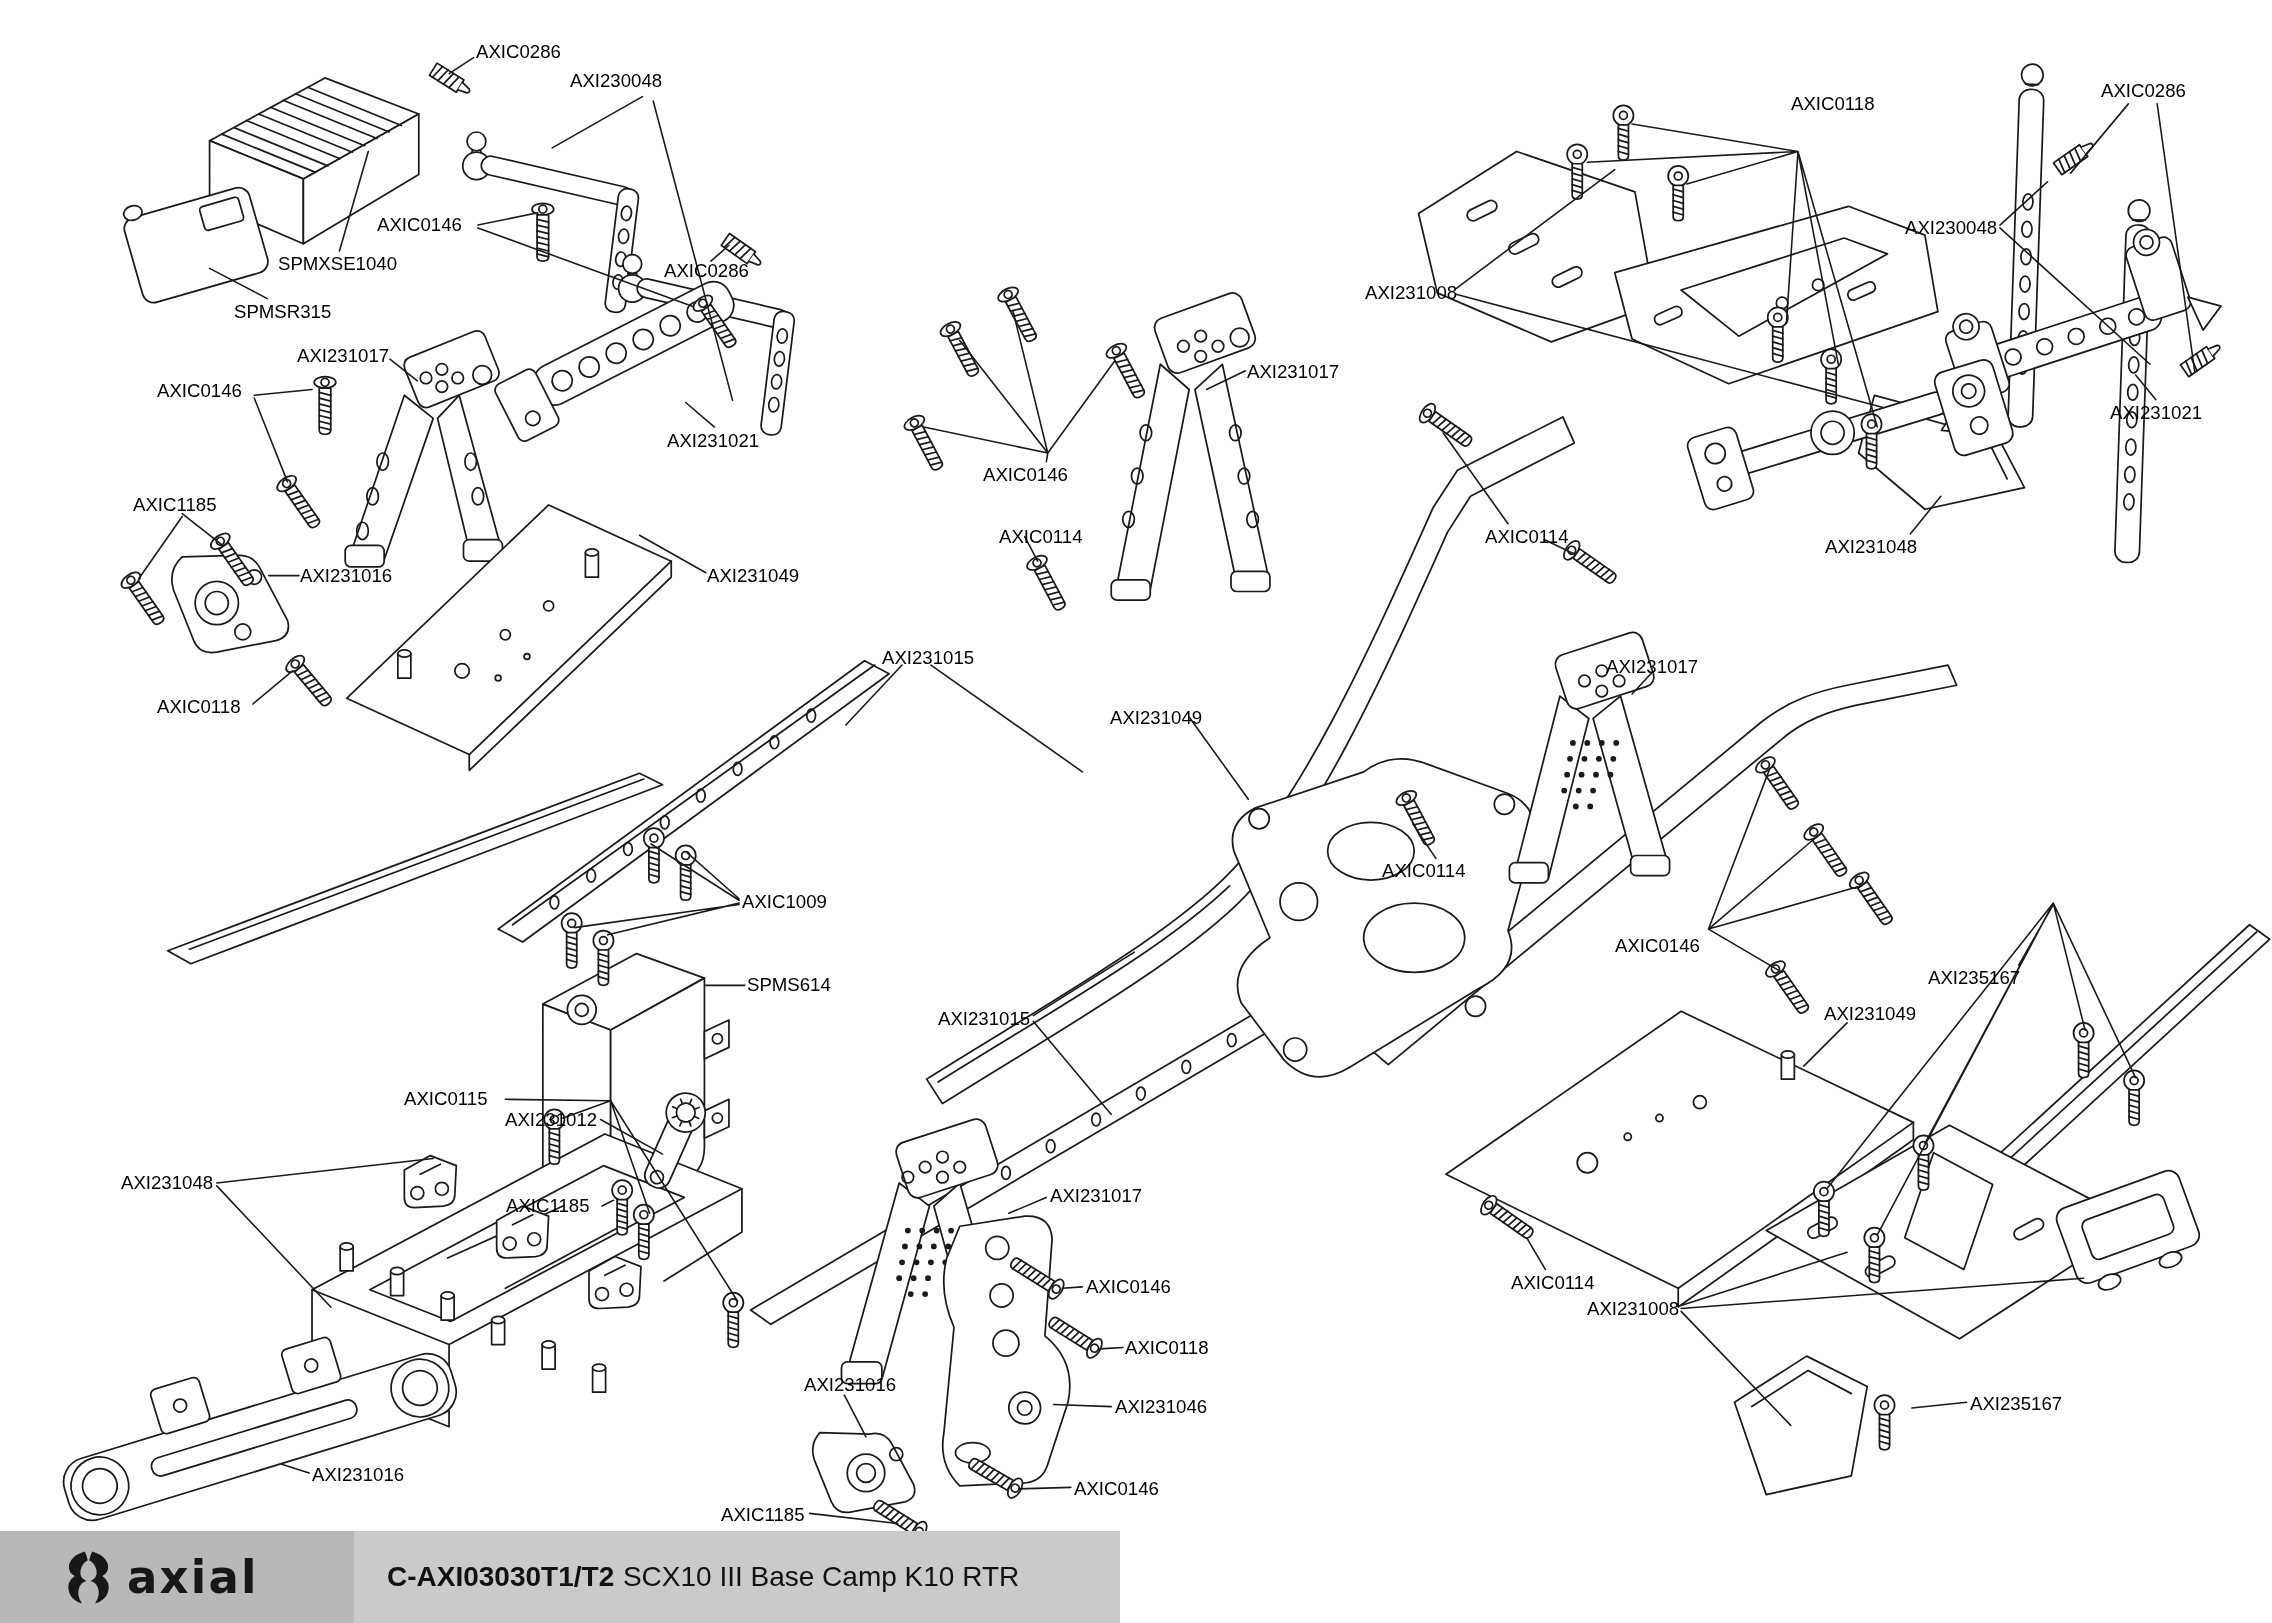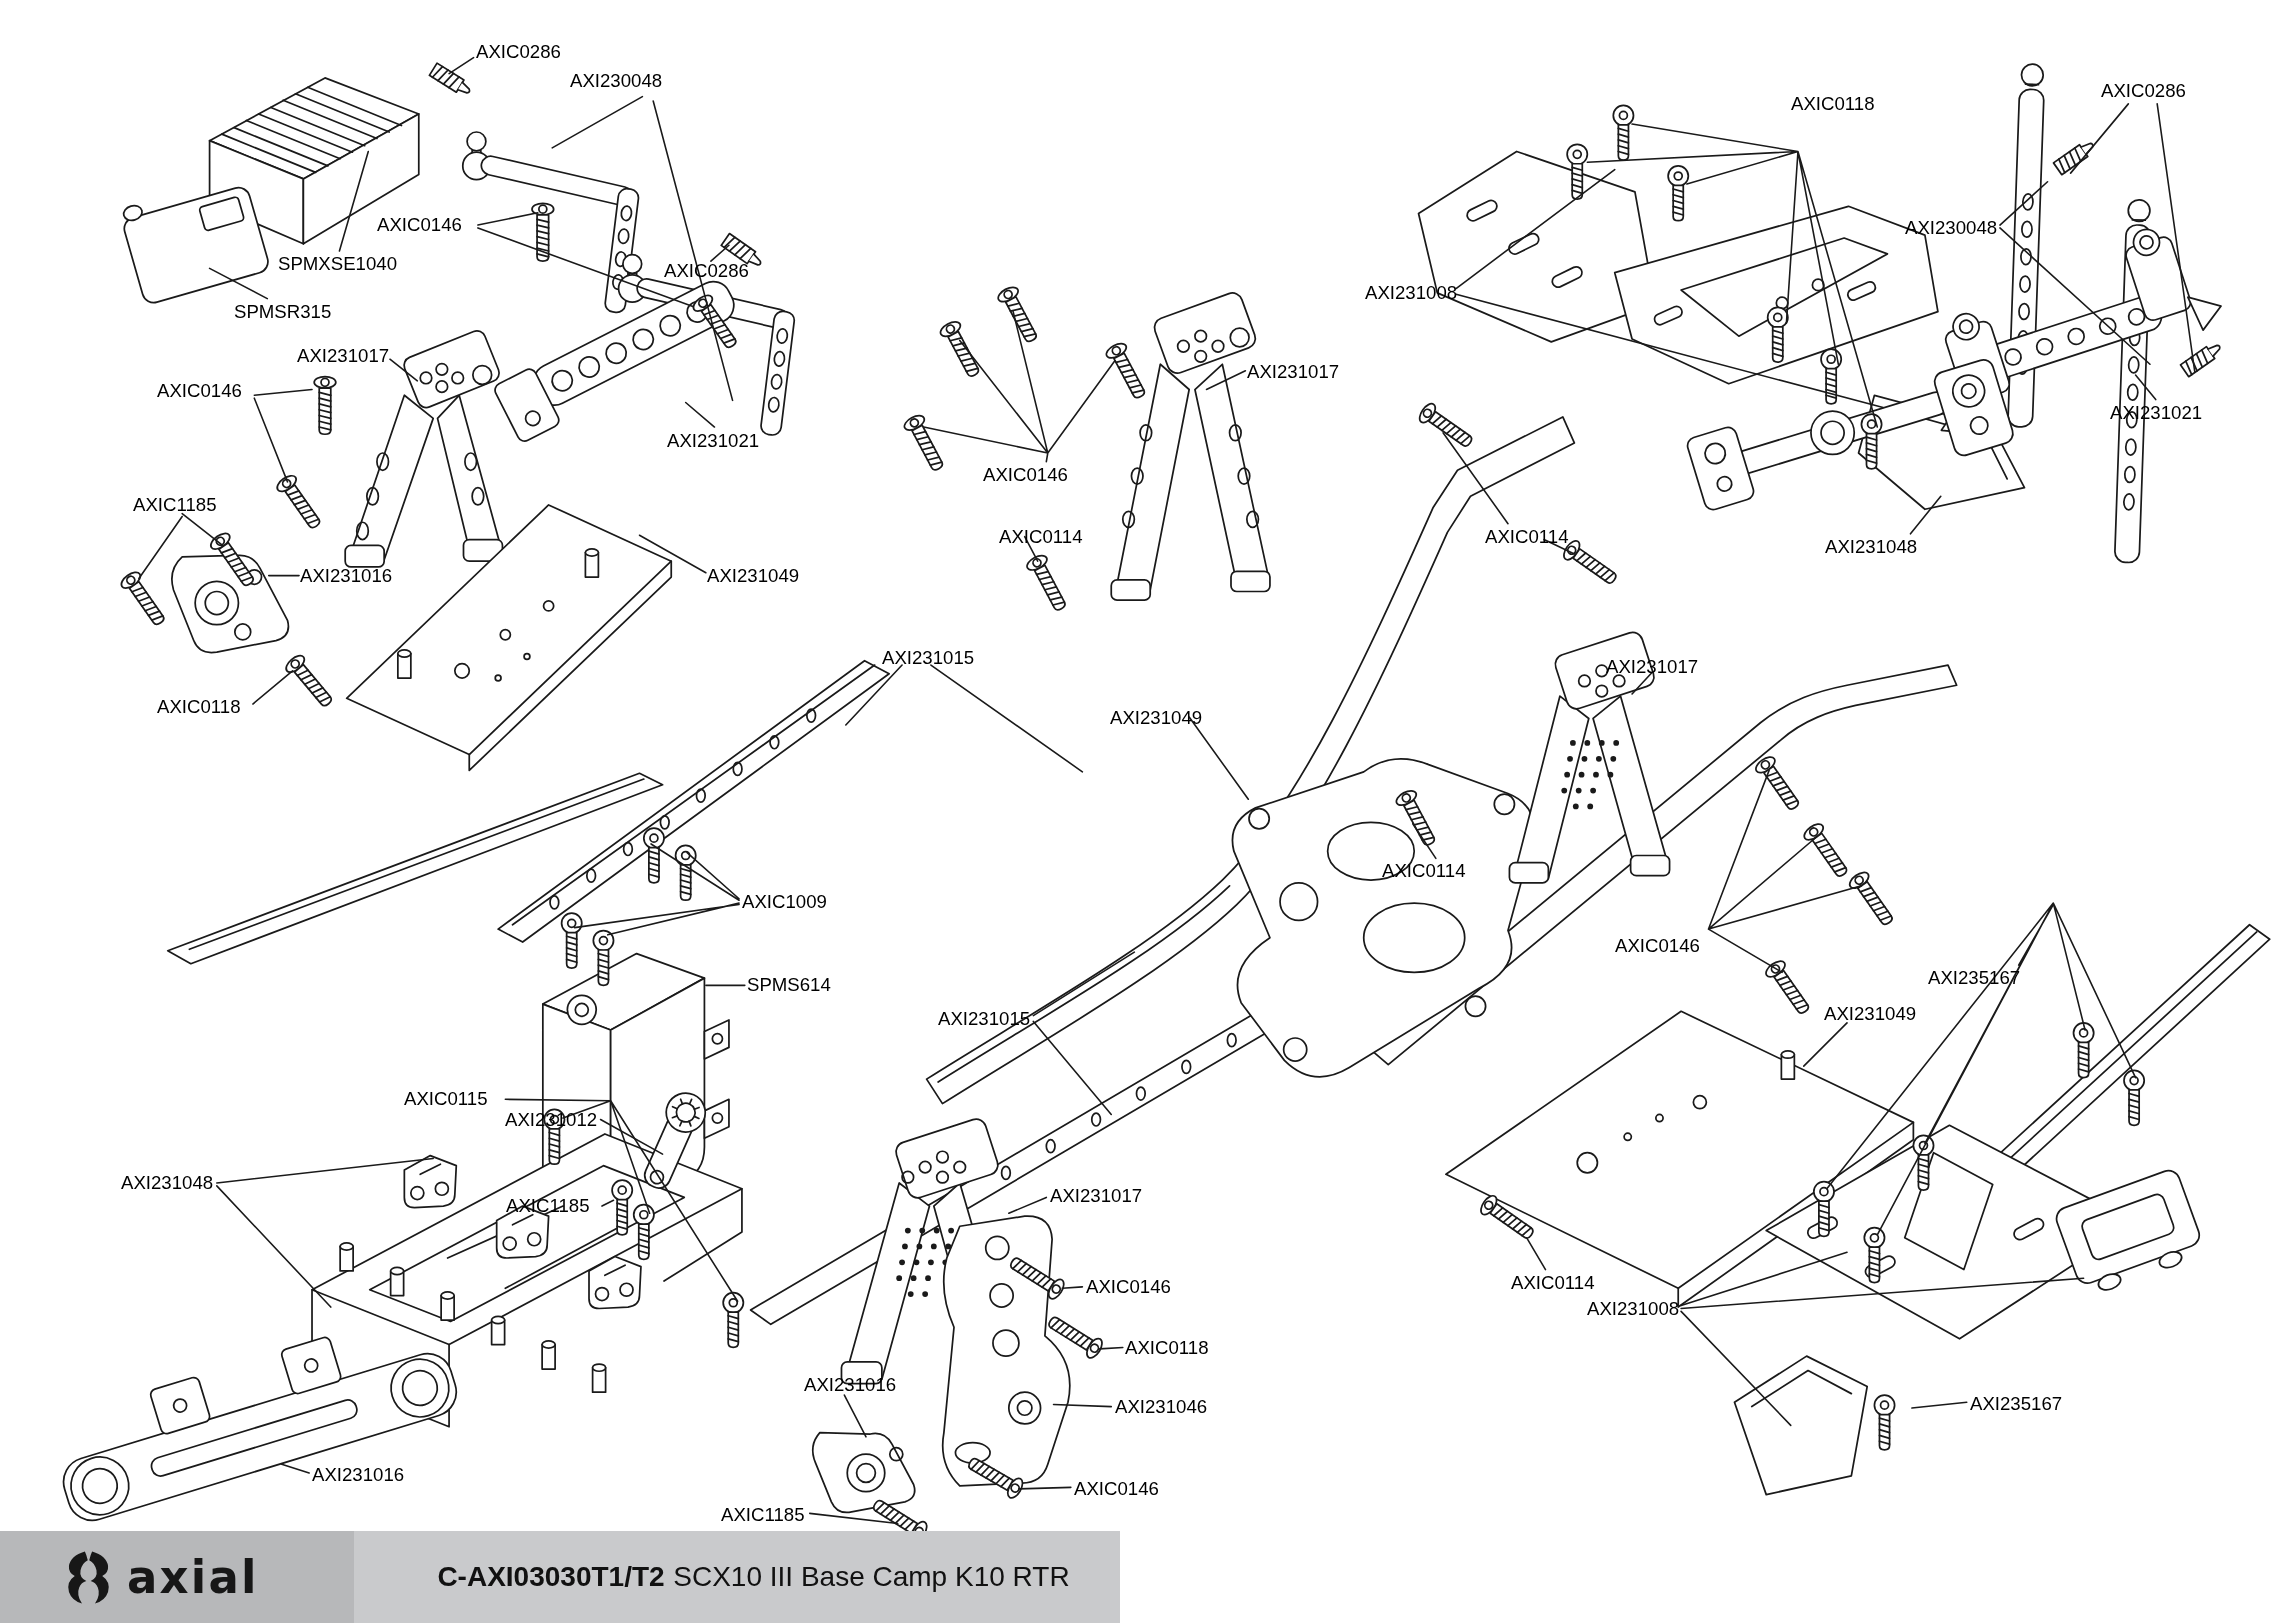--- a/index.html
+++ b/index.html
@@ -6,21 +6,21 @@
   #canvas{position:relative;width:2273px;height:1623px;background:#fff;overflow:hidden;
           font-family:"Liberation Sans",sans-serif;}
   svg.art{position:absolute;left:0;top:0;}
   .lbl{position:absolute;font-size:19px;line-height:1.05;color:#000;white-space:nowrap;
        letter-spacing:0;transform:scaleX(.98);transform-origin:0 0;}
   
   #footer{position:absolute;left:0;top:1531px;width:2273px;height:92px;display:flex;}
   #footer .block{height:100%;display:flex;align-items:center;}
   #f-logo{width:354px;background:var(--c_foot_logo,#b7b8ba);padding-left:63px;box-sizing:border-box;gap:13px;}
   #f-title{width:766px;background:var(--c_foot_mid,#c9cacc);padding-left:33px;box-sizing:border-box;
-           font-size:28px;color:#111;justify-content:center;}
+           font-size:28px;color:#111;}
   #f-title b{margin-right:8.7px;}
   #f-sect{flex:1;background:var(--c_foot_right,#e5e6e8);justify-content:flex-end;padding-right:33px;
           box-sizing:border-box;font-size:28px;font-weight:bold;color:#111;}
   #brand-word{font-family:"DejaVu Sans",sans-serif;font-weight:800;font-size:45px;color:#171717;
               letter-spacing:2.2px;transform:scaleY(1.02);}
 </style>
 </head>
 <body>
 
 <div id="canvas">

